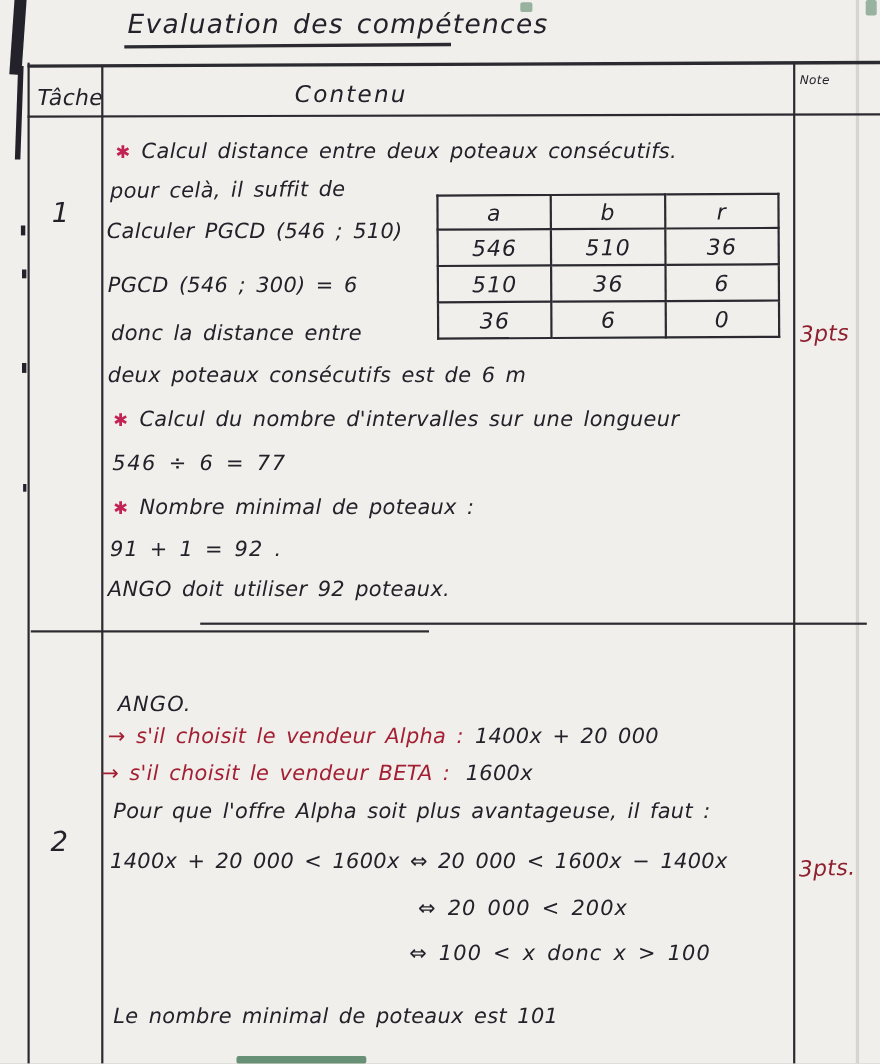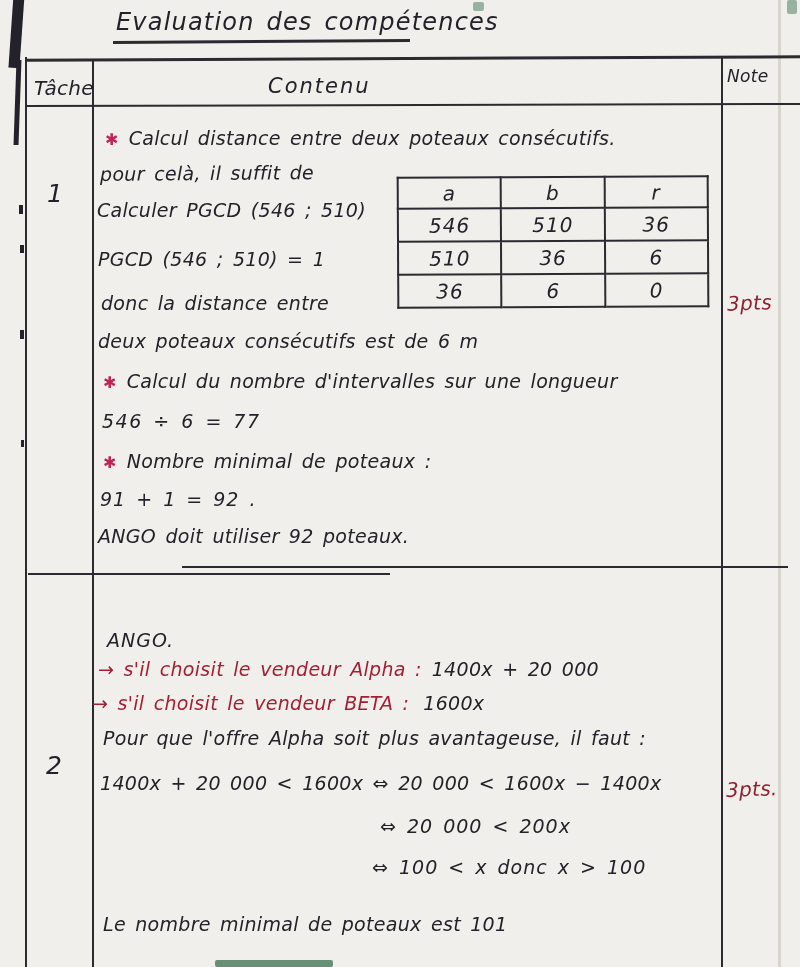--- a/index.html
+++ b/index.html
@@ -61,31 +61,31 @@
   <div class="lh" style="left:25px;top:57px;width:775px;height:3px;transform:rotate(-0.25deg);"></div>
   <div class="lh" style="left:25px;top:104px;width:775px;transform:rotate(-0.15deg);"></div>
   <div class="lh" style="left:28px;top:573px;width:362px;"></div>
   <div class="lh" style="left:182px;top:566px;width:606px;"></div>
   <div class="lv" style="left:25px;top:57px;height:910px;"></div>
   <div class="lv" style="left:92px;top:60px;height:907px;"></div>
   <div class="lv" style="left:721px;top:58px;height:909px;"></div>
 
   <div class="hw" style="left:34px;top:76px;font-size:20px;">Tâche</div>
   <div class="hw" style="left:268px;top:74px;font-size:21px;letter-spacing:2px;">Contenu</div>
-  <div class="hw" style="left:727px;top:66px;font-size:17px;">Note</div>
+  <div class="hw" style="left:727px;top:66px;font-size:11px;">Note</div>
 
   <div class="hw tasknum" style="left:47px;top:179px;">1</div>
   <div class="hw tasknum" style="left:46px;top:751px;">2</div>
   <div class="hw notetxt" style="left:727px;top:291px;transform:rotate(-2deg);">3pts</div>
   <div class="hw notetxt" style="left:726px;top:777px;transform:rotate(-2deg);">3pts.</div>
 
   <div class="hw" style="left:105px;top:127px;"><span class="star">✱</span><span>Calcul distance entre deux poteaux consécutifs.</span></div>
   <div class="hw" style="left:100px;top:162px;transform:rotate(-0.5deg);">pour celà, il suffit de</div>
   <div class="hw" style="left:97px;top:199px;">Calculer PGCD (546 ; 510)</div>
-  <div class="hw" style="left:98px;top:248px;">PGCD (546 ; 510) = 1</div>
+  <div class="hw" style="left:98px;top:248px;">PGCD (546 ; 300) = 6</div>
   <div class="hw" style="left:101px;top:292px;">donc la distance entre</div>
   <div class="hw" style="left:98px;top:330px;">deux poteaux consécutifs est de 6 m</div>
   <div class="hw" style="left:103px;top:370px;"><span class="star">✱</span><span>Calcul du nombre d'intervalles sur une longueur</span></div>
   <div class="hw" style="left:102px;top:410px;letter-spacing:1.5px;">546 ÷ 6 = 77</div>
   <div class="hw" style="left:103px;top:450px;"><span class="star">✱</span><span>Nombre minimal de poteaux :</span></div>
   <div class="hw" style="left:100px;top:488px;letter-spacing:1px;">91 + 1 = 92 .</div>
   <div class="hw" style="left:98px;top:525px;">ANGO doit utiliser 92 poteaux.</div>
 
   <table class="etable">
     <tbody>

